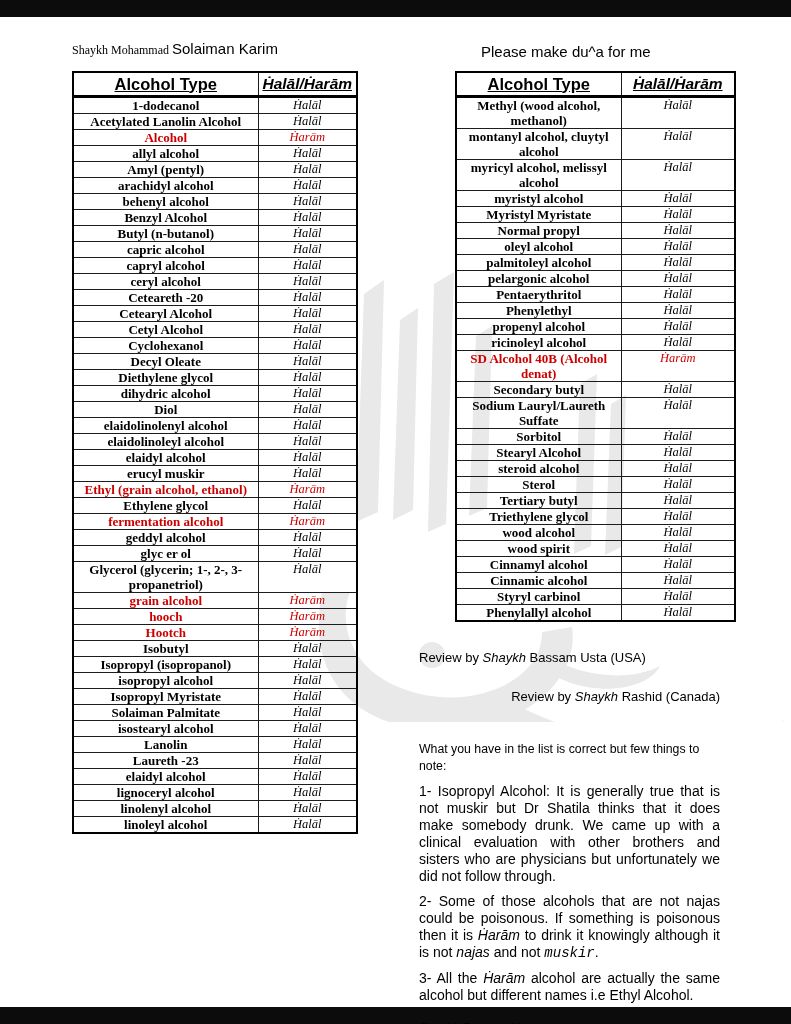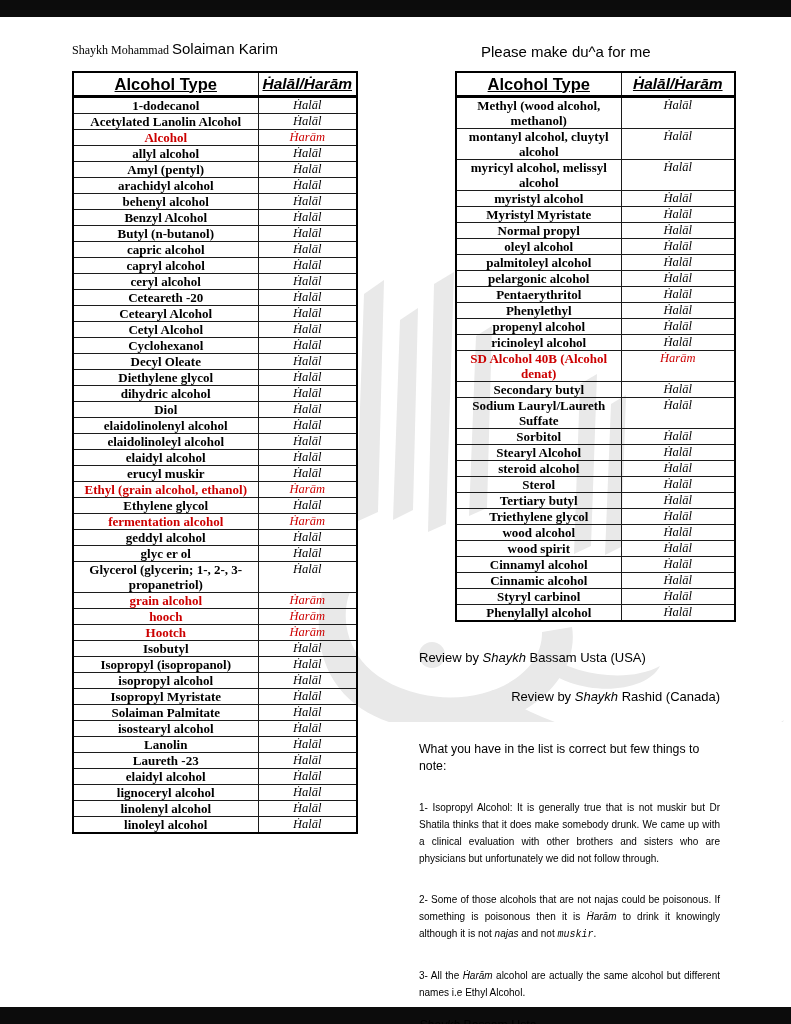--- a/index.html
+++ b/index.html
@@ -66,21 +66,21 @@
     text-align:center; vertical-align:top;
   }
   .haram { color: var(--haram, #cc0000); }
 
   .right-column {
     position:absolute; left:419px; top:648px; width:301px; z-index:1;
   }
   .review-line { font-size:13px; line-height:20px; margin:0 0 0 0; }
   .review-line + .review-line { margin-top:19px;text-align:right; }
   .notes-intro { font-size:12.3px; line-height:17px; margin-top:34px; }
-  .note-para { font-size:10px; line-height:17px; text-align:justify; margin-top:24px; }
+  .note-para { font-size:14px; line-height:17px; text-align:justify; margin-top:8px; }
   .signature { font-size:12.3px; line-height:17px; margin-top:16px; }
 </style>
 </head>
 <body>
 
 <div class="page">
 
   <div class="deco-bar top"></div>
   <div class="deco-bar bottom"></div>
 

